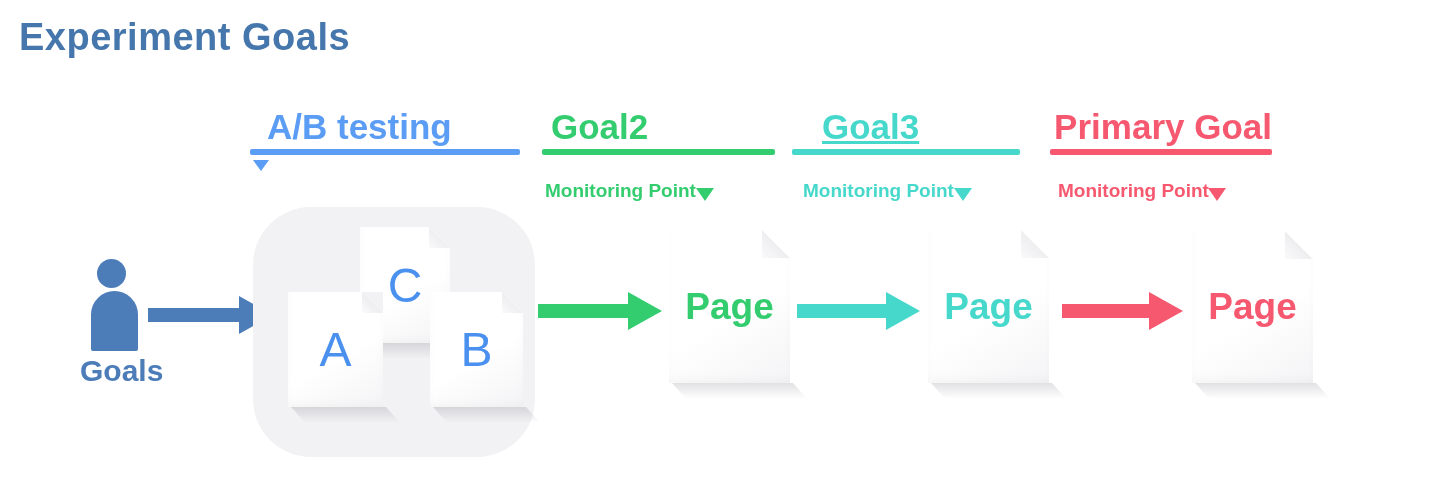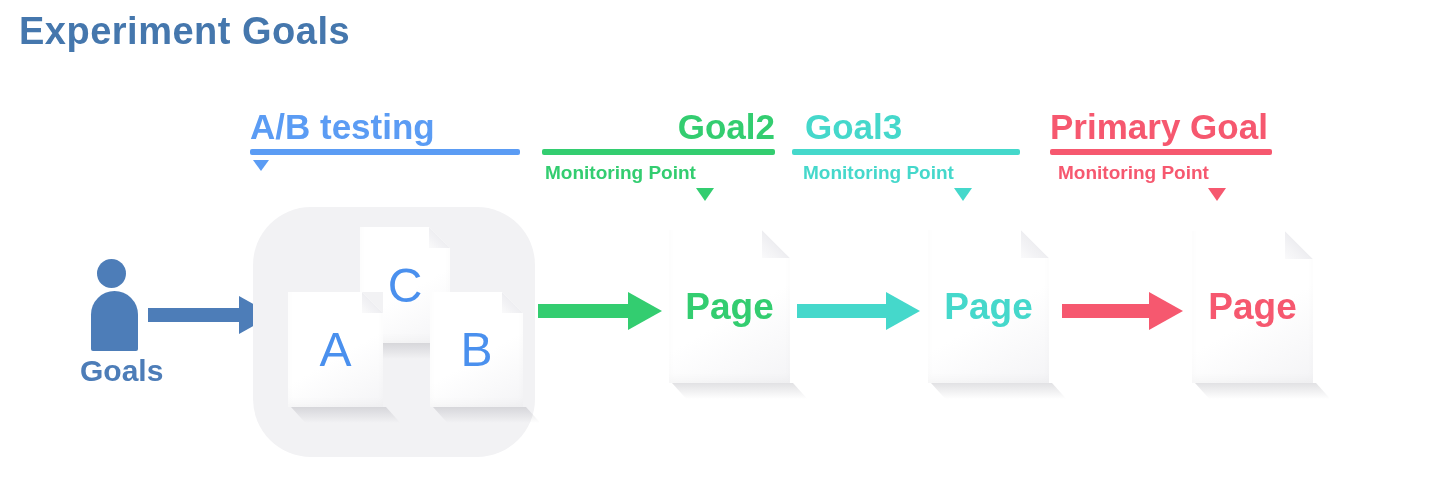--- a/index.html
+++ b/index.html
@@ -2,46 +2,46 @@
 <html><head>
 <meta charset="utf-8">
 <style>
   * { margin:0; padding:0; box-sizing:border-box; }
   html,body { background:#ffffff; }
   .canvas {
     position:relative; width:1440px; height:478px; background:#ffffff;
     font-family:"Liberation Sans", sans-serif; overflow:hidden;
   }
   .title {
-    position:absolute; left:19px; top:10px;
+    position:absolute; left:19px; top:16px;
     font-size:38px; font-weight:700; color:#4577ad; letter-spacing:0.5px;
   }
 
   
   .anno { position:absolute; top:108px; }
   .anno .label { display:block; font-size:35px; font-weight:600; line-height:38px; white-space:nowrap; }
   .anno .bar { position:absolute; left:0; top:41px; height:6px; width:100%; background:currentColor; border-radius:2px; }
-  .anno .sub { position:absolute; top:54px; font-size:19px; font-weight:700; white-space:nowrap; }
+  .anno .sub { position:absolute; top:72px; font-size:19px; font-weight:700; white-space:nowrap; }
   .anno .tri {
     position:absolute; width:0; height:0;
     border-left:9px solid transparent; border-right:9px solid transparent;
     border-top:13px solid currentColor;
   }
   .anno-ab      { left:250px; width:270px; color:#5b9cf4; }
-  .anno-ab .label { margin-left:0; }
+  .anno-ab .label { margin-left:17px; }
   .anno-ab .tri { left:3px; top:52px; border-left-width:8px; border-right-width:8px; border-top-width:11px; }
   .anno-goal2   { left:542px; width:233px; color:#33cd70; }
-  .anno-goal2 .label { margin-left:15px;text-align:right; }
+  .anno-goal2 .label { margin-left:9px; }
   .anno-goal2 .sub { left:3px; }
   .anno-goal2 .tri { left:154px; top:80px; }
   .anno-goal3   { left:792px; width:228px; color:#45d8cb; }
-  .anno-goal3 .label { margin-left:13px; }
+  .anno-goal3 .label { margin-left:30px;text-decoration:underline; }
   .anno-goal3 .sub { left:11px; }
   .anno-goal3 .tri { left:162px; top:80px; }
-  .anno-primary { left:1050px; width:222px; color:#f6586f; }
+  .anno-primary { left:1050px; width:222px; color:#f6586f;text-align:right; }
   .anno-primary .sub { left:8px; }
   .anno-primary .tri { left:158px; top:80px; }
 
   
   .user-head { position:absolute; left:97px; top:259px; width:29px; height:29px; border-radius:50%; background:#4d7db8; }
   .user-body { position:absolute; left:91px; top:291px; width:47px; height:60px; border-radius:24px 24px 2px 2px; background:#4d7db8; }
   .user-label { position:absolute; left:80px; top:354px; font-size:30px; font-weight:600; color:#4d7db8; }
 
   
   .arrow { position:absolute; height:38px; }

